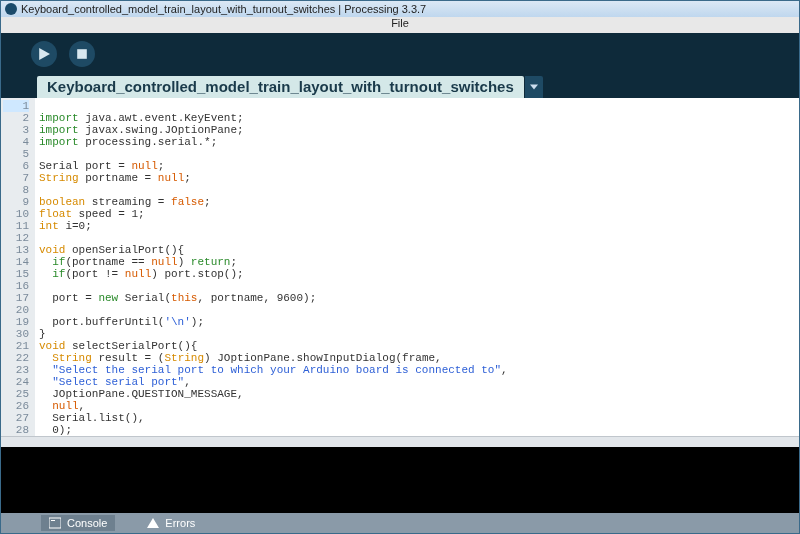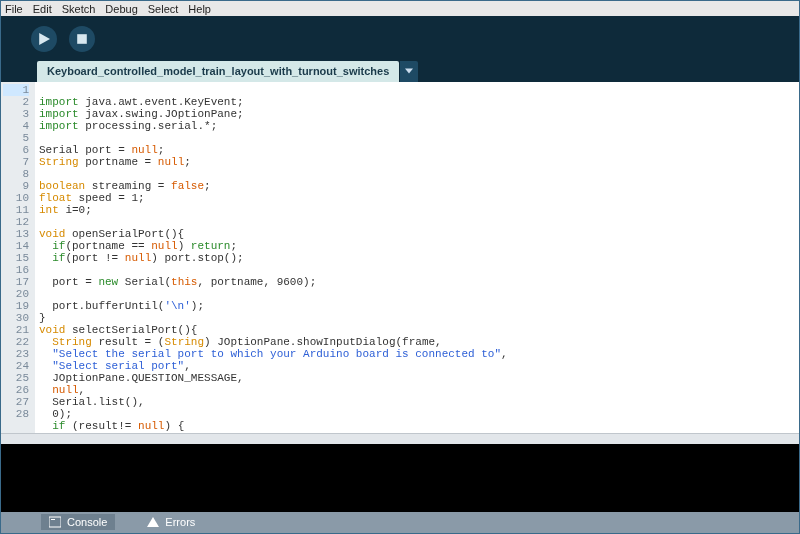--- a/index.html
+++ b/index.html
@@ -1,26 +1,26 @@
 <!DOCTYPE html>
 <html><head>
 <meta charset="utf-8">
 <style>
   * { box-sizing: border-box; margin: 0; padding: 0; }
   html, body { width: 800px; height: 534px; overflow: hidden; font-family: "Segoe UI", Tahoma, sans-serif; font-size: 12px; background: #000; color: #ccc; }
   .window { width: 800px; height: 534px; display: flex; flex-direction: column; background: #0e2a3a; border: 1px solid #3a6a8a; }
   .titlebar { height: 17px; background: linear-gradient(#dbe8f5,#bfd7ee); display: flex; align-items: center; padding: 0 4px; font-size: 11px; color: #222; gap: 4px; }
   .titlebar .app-icon { width: 12px; height: 12px; border-radius: 50%; background: #1a4a6a; display: inline-block; }
-  .menubar { height: 16px; background: #e8e8e8; display: flex; align-items: center; padding: 0 4px; font-size: 11px; color: #222; gap: 10px; }
+  .menubar { height: 16px; background: #e8e8e8; display: flex; align-items: center; padding: 0 12px; font-size: 11px; color: #222; gap: 10px; flex-direction: column; }
   .menubar span { cursor: default; }
   .toolbar { height: 46px; background: #0e2a3a; display: flex; align-items: center; padding: 0 30px; gap: 12px; }
   .tb-btn { width: 26px; height: 26px; border-radius: 50%; background: #1e4a64; display: flex; align-items: center; justify-content: center; cursor: pointer; }
   .tb-btn svg { width: 12px; height: 12px; fill: #d8e8f0; }
   .tabbar { height: 22px; display: flex; align-items: stretch; padding-left: 36px; }
-  .tab { background: #d4e8e8; color: #1a3a4a; font-weight: bold; font-size: 11px; padding: 4px 10px; display: flex; align-items: center; border-radius: 2px 2px 0 0; }
+  .tab { background: #d4e8e8; color: #1a3a4a; font-weight: bold; font-size: 15px; padding: 4px 10px; display: flex; align-items: center; border-radius: 2px 2px 0 0; }
   .tab-dd { width: 18px; background: #1e4a64; display: flex; align-items: center; justify-content: center; cursor: pointer; border-radius: 0 2px 0 0; margin-left: 1px; }
   .tab-dd svg { width: 8px; height: 8px; fill: #cde; }
   .editor { flex: 1 1 auto; background: #fff; display: flex; overflow: hidden; }
   .gutter { width: 34px; background: #e8ecef; color: #7a8a9a; text-align: right; padding: 2px 6px 2px 2px; font-family: "Consolas","Courier New",monospace; font-size: 11px; line-height: 12px; }
   .gutter .g1 { background: #cfe8ff; }
   .code { flex: 1; padding: 14px 4px; font-family: "Consolas","Courier New",monospace; font-size: 11px; line-height: 12px; white-space: pre; color: #333; overflow: hidden; }
   .kw { color: #2a8a2a; }
   .type { color: #d68a00; }
   .str { color: #2d5fd6; }
   .lit { color: #d65a00; }
@@ -29,20 +29,24 @@
   .bottombar { height: 22px; background: #8a9aa8; display: flex; align-items: center; padding: 0 40px; gap: 24px; color: #fff; font-size: 11px; }
   .bottombar .btab { display: flex; align-items: center; gap: 6px; padding: 2px 8px; cursor: pointer; }
   .bottombar .btab.active { background: #6e808f; }
   .bottombar svg { width: 12px; height: 12px; fill: #fff; }
 </style>
 </head>
 <body>
 
 <div class="window">
 
+  <div class="titlebar">
+    <span class="app-icon"></span>
+    <span>Keyboard_controlled_model_train_layout_with_turnout_switches | Processing 3.3.7</span>
+  </div>
 
   <div class="menubar">
     <span>File</span>
     <span>Edit</span>
     <span>Sketch</span>
     <span>Debug</span>
     <span>Select</span>
     <span>Help</span>
   </div>
 

